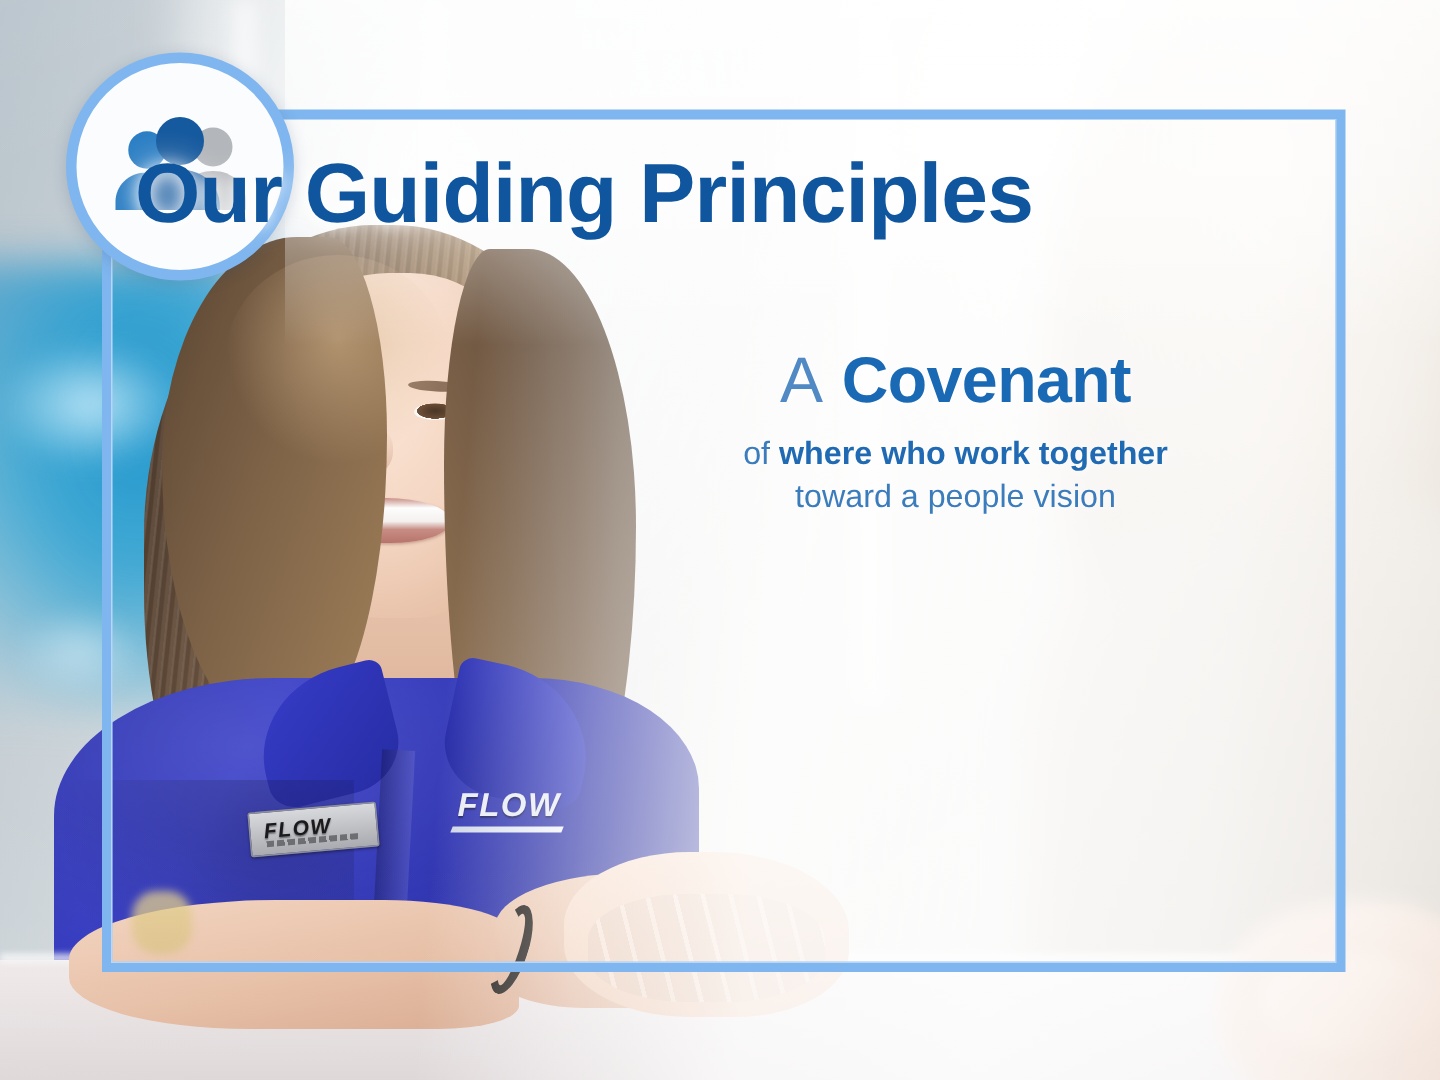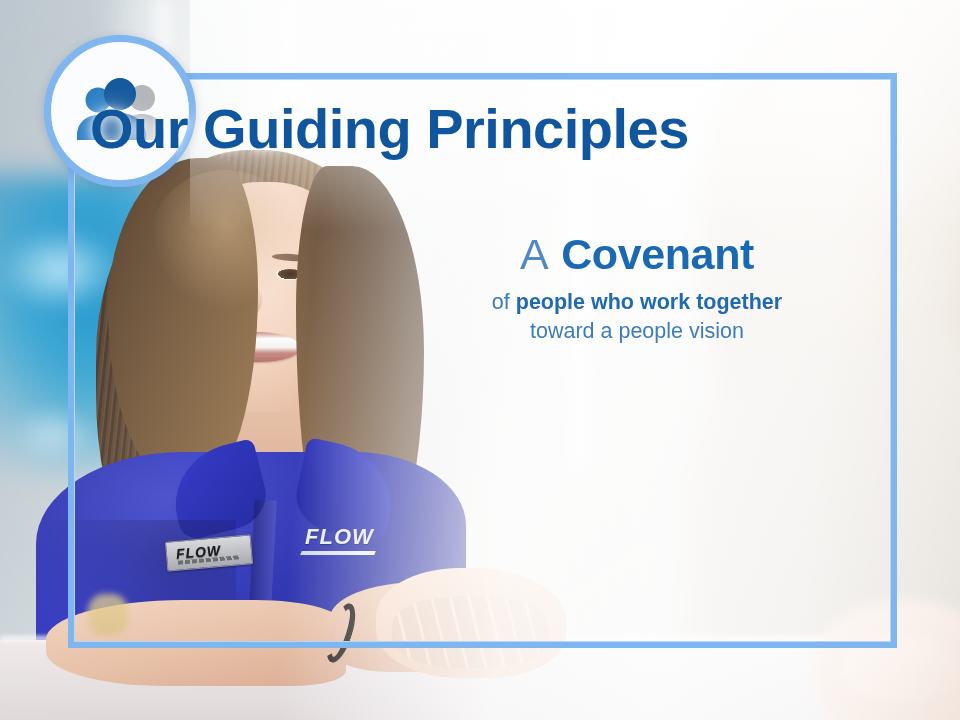--- a/index.html
+++ b/index.html
@@ -433,20 +433,20 @@
 
   <div class="principles">
 
 
     <div class="principle" id="block-community">
       <div class="p-head">
         <span class="article">A</span>
         <span class="word">Covenant</span>
       </div>
       <div class="p-sub">
-        <span>of </span><b>people who work together</b><br>
+        <span>of </span><b>where who work together</b><br>
         <span>toward a people vision</span>
       </div>
     </div>
 
 
   </div>
 </div>
 
 </body></html>

